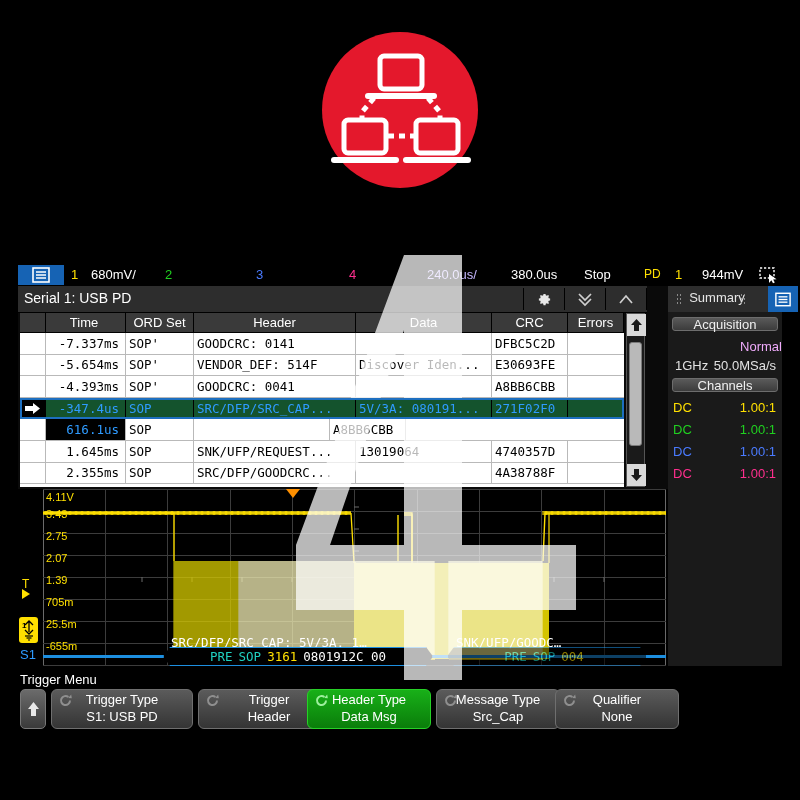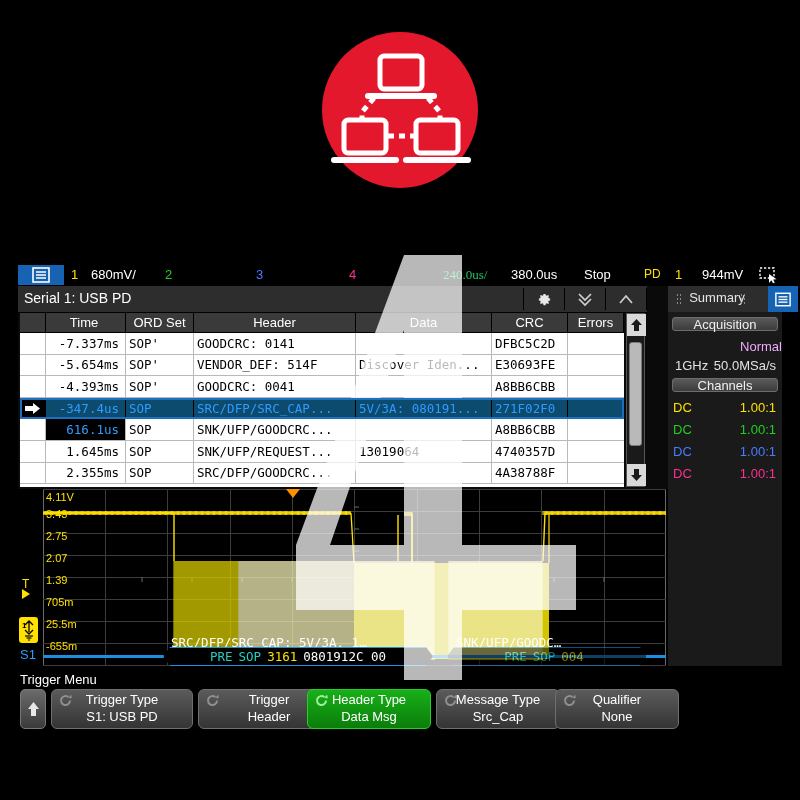--- a/index.html
+++ b/index.html
@@ -43,21 +43,21 @@
     font-family:"DejaVu Sans Mono","Liberation Mono",monospace;font-size:12.5px;color:#000;
     padding:0 3px;overflow:hidden;white-space:nowrap;}
   .c-mark{width:26px;justify-content:center;}
   .c-time{width:80px;justify-content:flex-end;padding-right:6px;}
   .c-ord{width:68px;}
   .c-head{width:162px;}
   .c-data{width:136px;}
   .c-crc{width:76px;}
   .c-err{width:56px;border-right:none;}
   .row-sel{outline:2px solid #1d6fc0;outline-offset:-2px;background:#000;position:relative;z-index:3;}
-  .row-sel .tc{background:#0c4a6e;color:#2f9bff;border-right-color:#000;}
+  .row-sel .tc{background:#14532d;color:#2f9bff;border-right-color:#000;}
   .row-hl .c-time{background:#000;color:#2f9bff;}
 
   
   .sbar{position:absolute;left:608px;top:27px;width:19px;height:174px;background:#1a1a1a;
     border:1px solid #555;box-sizing:border-box;}
   .sbtn{position:absolute;left:0;width:19px;height:22px;background:#d9d9d9;
     display:flex;align-items:center;justify-content:center;}
   .sbtn.up{top:0;} .sbtn.dn{bottom:0;}
   .sthumb{position:absolute;left:2px;top:28px;width:13px;height:104px;background:#b9b9b9;
     border-radius:3px;border:1px solid #7a7a7a;box-sizing:border-box;}
@@ -156,21 +156,21 @@
               <line x1="4" y1="8" x2="14" y2="8"></line>
               <line x1="4" y1="11" x2="14" y2="11"></line>
             </g>
         </svg>
       </div>
       <div class="sb-t c1" style="left:53px;">1</div>
       <div class="sb-t" style="left:73px;">680mV/</div>
       <div class="sb-t c2" style="left:147px;">2</div>
       <div class="sb-t c3" style="left:238px;">3</div>
       <div class="sb-t c4" style="left:331px;">4</div>
-      <div class="sb-t" style="left:425px;color:#22c55e;font-family:Liberation Serif, serif;">240.0us/</div>
+      <div class="sb-t" style="left:409px;color:#c4b5fd;">240.0us/</div>
       <div class="sb-t" style="left:493px;">380.0us</div>
       <div class="sb-t" style="left:566px;">Stop</div>
       <div class="sb-t c1" style="left:626px;font-size:12px;">PD</div>
       <div class="sb-t c1" style="left:657px;">1</div>
       <div class="sb-t" style="left:684px;">944mV</div>
       <svg class="sb-cursor" viewBox="0 0 22 18">
         <rect x="2" y="2" width="14" height="10" fill="none" stroke="#fff" stroke-width="1.4" stroke-dasharray="2.2 1.8"></rect>
         <path d="M11 8 L11 17 L13.4 14.2 L15 17.3 L16.8 16.4 L15.2 13.4 L18.6 13.2 Z" fill="#fff"></path>
       </svg>
     </div>
@@ -251,21 +251,20 @@
               <div class="tc c-ord">SOP</div>
               <div class="tc c-head">SRC/DFP/SRC_CAP...</div>
               <div class="tc c-data">5V/3A: 080191...</div>
               <div class="tc c-crc">271F02F0</div>
               <div class="tc c-err"></div>
             </div>
             <div class="trow row-hl">
               <div class="tc c-mark"></div>
               <div class="tc c-time">616.1us</div>
               <div class="tc c-ord">SOP</div>
-              <div class="tc c-head">SNK/UFP/GOODCRC...</div>
               <div class="tc c-data"></div>
               <div class="tc c-crc">A8BB6CBB</div>
               <div class="tc c-err"></div>
             </div>
             <div class="trow">
               <div class="tc c-mark"></div>
               <div class="tc c-time">1.645ms</div>
               <div class="tc c-ord">SOP</div>
               <div class="tc c-head">SNK/UFP/REQUEST...</div>
               <div class="tc c-data">13019064</div>

